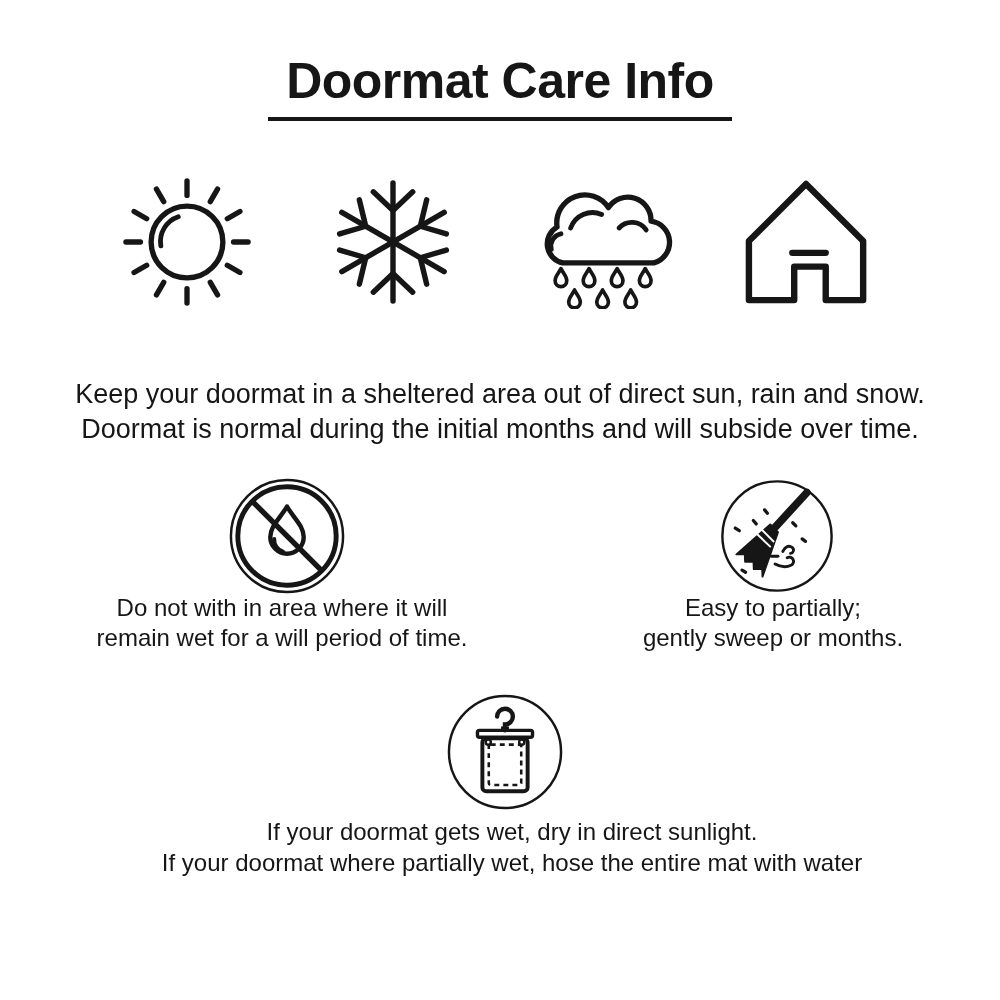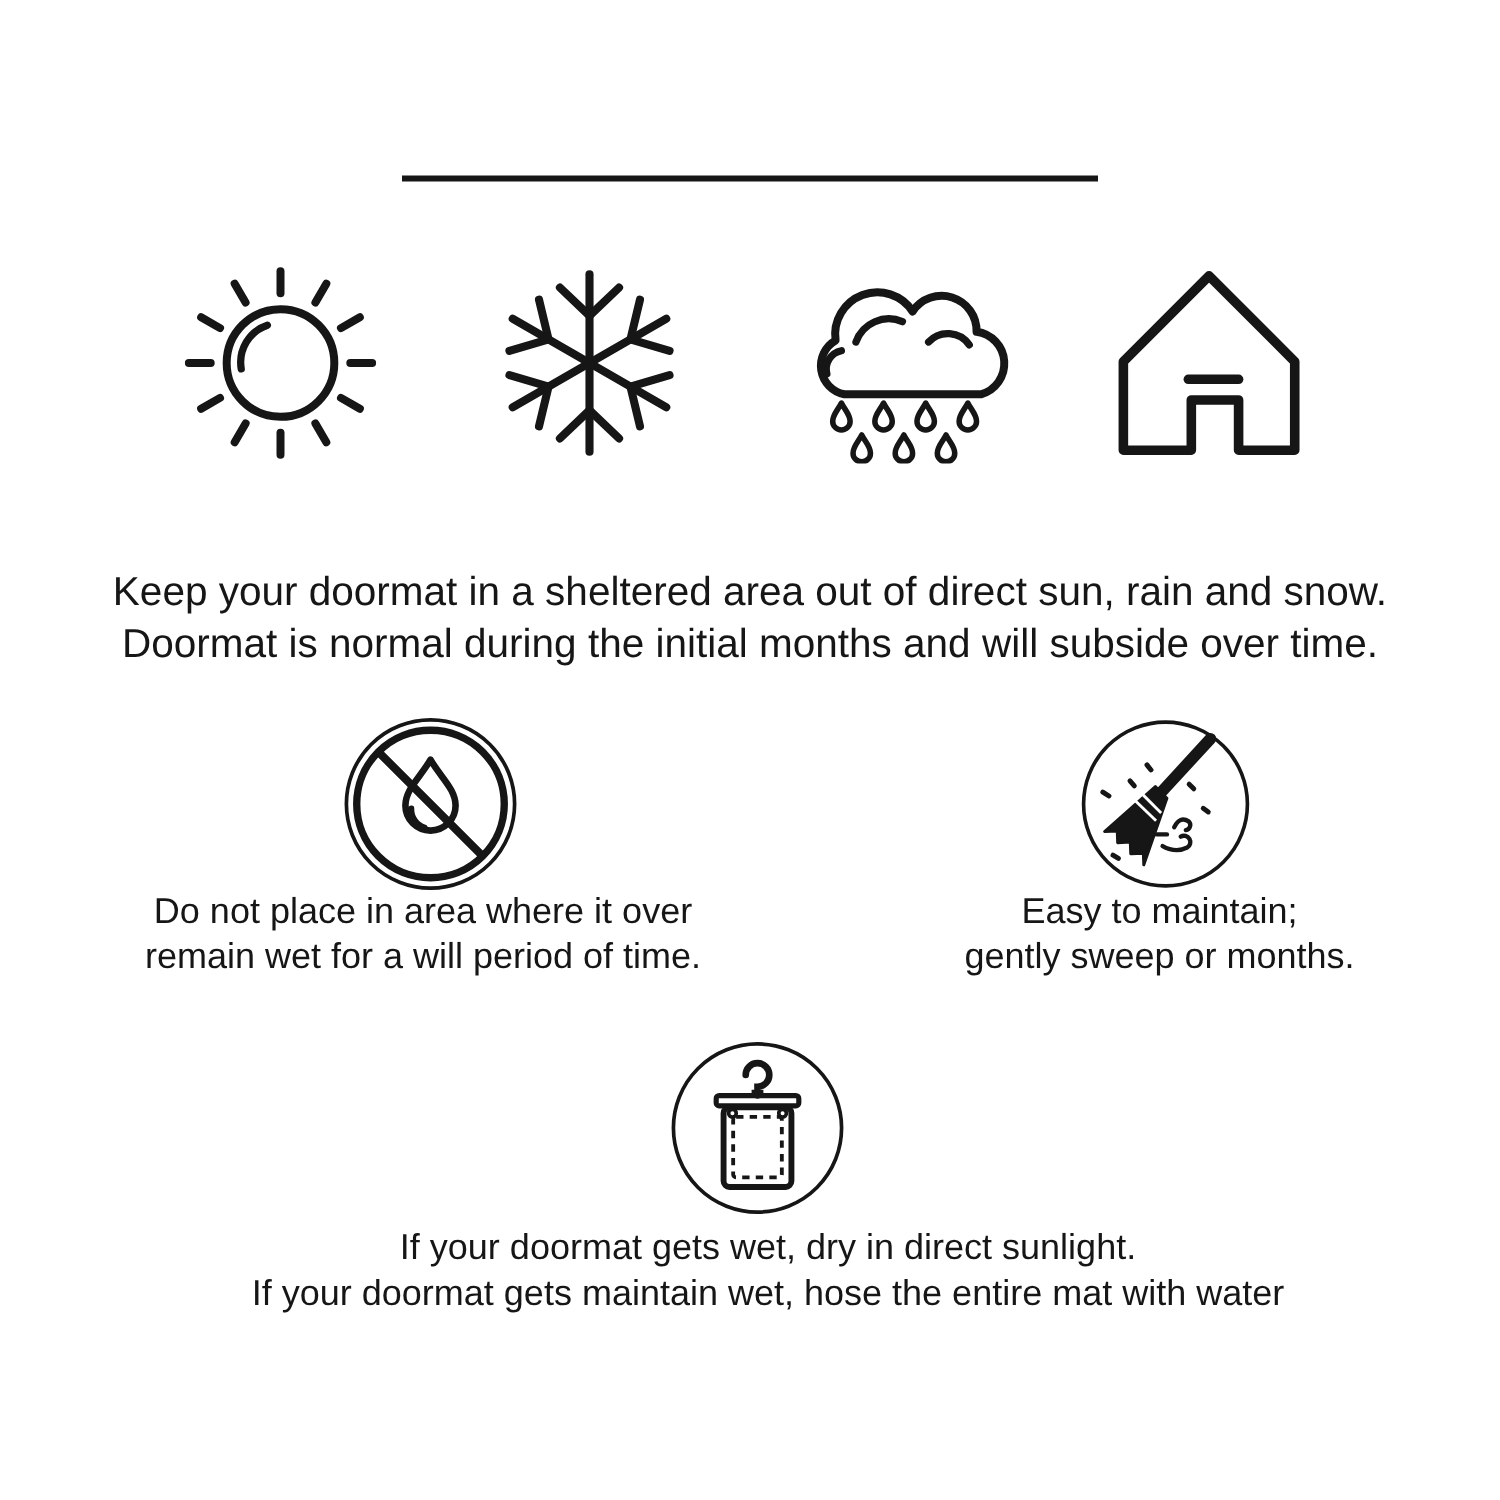--- a/index.html
+++ b/index.html
@@ -29,20 +29,21 @@
   .ic-house{left:739px;top:178px;}
   .ic-nowater{left:227px;top:476px;}
   .ic-broom{left:719px;top:478px;}
   .ic-hang{left:446px;top:693px;}
 </style>
 </head>
 <body>
 
 <div class="canvas">
 
+  <h1 class="title">Doormat Care Info</h1>
   <div class="title-underline"></div>
 
   <div class="icon ic-sun">
     <svg width="128" height="130" viewBox="0 0 132 132" fill="none" stroke="#161616" stroke-linecap="round">
       <circle cx="66" cy="66" r="37" stroke-width="5.5"></circle>
       <path d="M39,70 A27,27 0 0 1 57,40" stroke-width="5"></path>
       <g stroke-width="5.5">
         <line x1="66" y1="18" x2="66" y2="3"></line>
         <line x1="66" y1="18" x2="66" y2="3" transform="rotate(30 66 66)"></line>
         <line x1="66" y1="18" x2="66" y2="3" transform="rotate(60 66 66)"></line>
@@ -133,39 +134,39 @@
       </g>
       <g stroke="#161616" stroke-width="3" stroke-linecap="round">
         <line x1="54" y1="81" x2="61" y2="81"></line>
         <path d="M66,76 q4,-8 10,-4 a3.5,3.5 0 0 1 -2,6"></path>
         <path d="M58,89 q9,5 17,1 a4.3,4.3 0 1 0 -4.5,-7.5"></path>
       </g>
     </svg>
   </div>
 
   <p class="para cap cap-left">
-    <span>Do not place in area where it over</span><br>
+    <span>Do not with in area where it will</span><br>
     <span>remain wet for a will period of time.</span>
   </p>
   <p class="para cap cap-right">
-    <span>Easy to maintain;</span><br>
+    <span>Easy to partially;</span><br>
     <span>gently sweep or months.</span>
   </p>
 
   <div class="icon ic-hang">
     <svg width="118" height="118" viewBox="0 0 120 120" fill="none" stroke="#161616">
       <circle cx="60" cy="60" r="57" stroke-width="2.5"></circle>
       <path d="M60,38 L60,32 A8,8 0 1 0 52,24" stroke-width="4.5" stroke-linecap="round" fill="none"></path>
       <line x1="60" y1="39" x2="60" y2="34" stroke-width="8"></line>
       <rect x="32" y="38" width="56" height="7" rx="2" stroke-width="3.5"></rect>
       <rect x="37" y="46" width="46" height="54" rx="4" stroke-width="4"></rect>
       <circle cx="43" cy="50" r="2.6" stroke-width="2.5"></circle>
       <circle cx="77" cy="50" r="2.6" stroke-width="2.5"></circle>
       <rect x="43.5" y="52.5" width="33" height="41" rx="2" stroke-width="2.6" stroke-dasharray="5 4.2"></rect>
     </svg>
   </div>
 
   <p class="para cap-bottom">
     <span>If your doormat gets wet, dry in direct sunlight.</span><br>
-    <span>If your doormat gets maintain wet, hose the entire mat with water</span><br>
+    <span>If your doormat where partially wet, hose the entire mat with water</span><br>
   </p>
 
 </div>
 
 </body></html>

